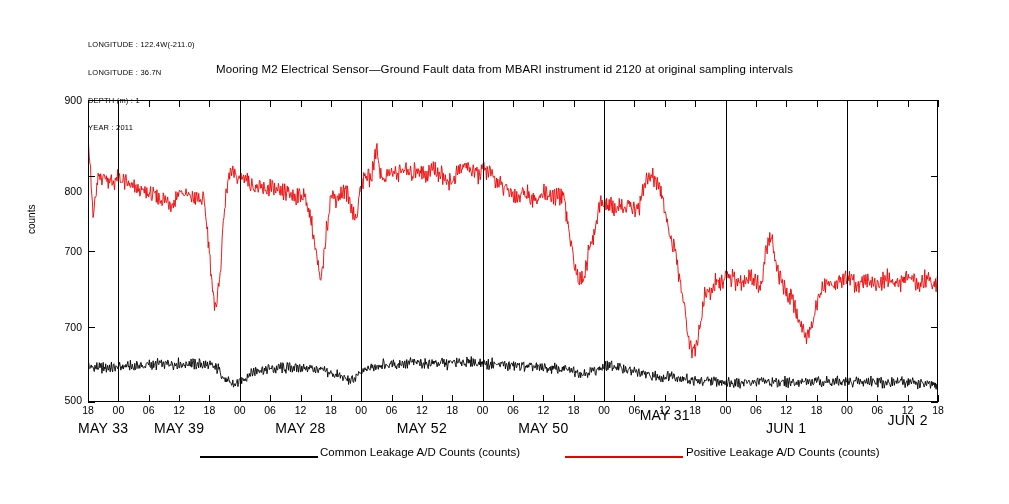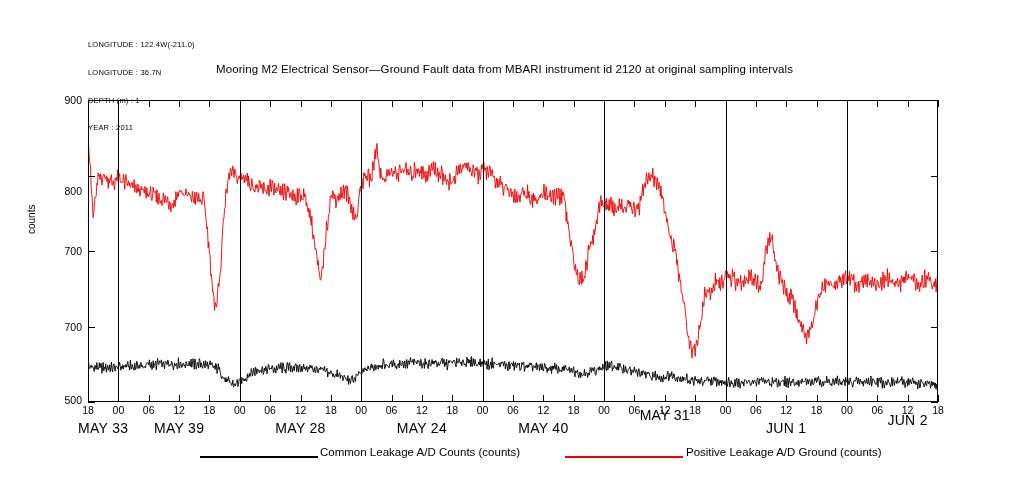--- a/index.html
+++ b/index.html
@@ -152,25 +152,25 @@
     <div class="xtl" style="left:755.9px;top:404px">06</div>
     <div class="xtl" style="left:786.2px;top:404px">12</div>
     <div class="xtl" style="left:816.6px;top:404px">18</div>
     <div class="xtl" style="left:846.9px;top:404px">00</div>
     <div class="xtl" style="left:877.3px;top:404px">06</div>
     <div class="xtl" style="left:907.6px;top:404px">12</div>
     <div class="xtl" style="left:938.0px;top:404px">18</div>
     <div class="daylbl" style="left:103.2px;top:420px">MAY 33</div>
     <div class="daylbl" style="left:179.1px;top:420px">MAY 39</div>
     <div class="daylbl" style="left:300.5px;top:420px">MAY 28</div>
-    <div class="daylbl" style="left:421.9px;top:420px">MAY 24</div>
-    <div class="daylbl" style="left:543.4px;top:420px">MAY 40</div>
+    <div class="daylbl" style="left:421.9px;top:420px">MAY 52</div>
+    <div class="daylbl" style="left:543.4px;top:420px">MAY 50</div>
     <div class="daylbl" style="left:664.8px;top:407px">MAY 31</div>
     <div class="daylbl" style="left:786.2px;top:420px">JUN 1</div>
     <div class="daylbl" style="left:907.6px;top:412px">JUN 2</div>
   </div>
 
 <div class="legend">
   <div class="lg-line" id="lg0" style="left: 200px; width: 118px; background: rgb(0, 0, 0);"></div>
   <div class="lg-text" id="lt0" style="left: 320px;">Common Leakage A/D Counts (counts)</div>
   <div class="lg-line" id="lg1" style="left: 565px; width: 118px; background: rgb(238, 0, 0);"></div>
-  <div class="lg-text" id="lt1" style="left: 686px;">Positive Leakage A/D Ground (counts)</div>
+  <div class="lg-text" id="lt1" style="left: 686px;">Positive Leakage A/D Counts (counts)</div>
 </div>
 
 </body></html>

